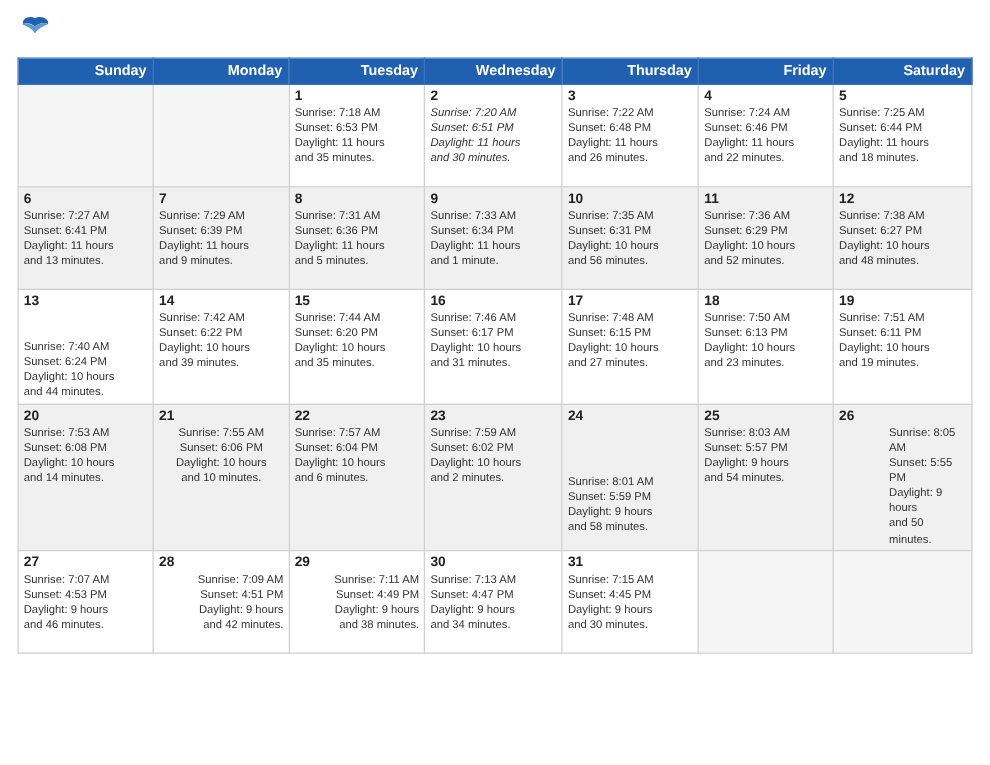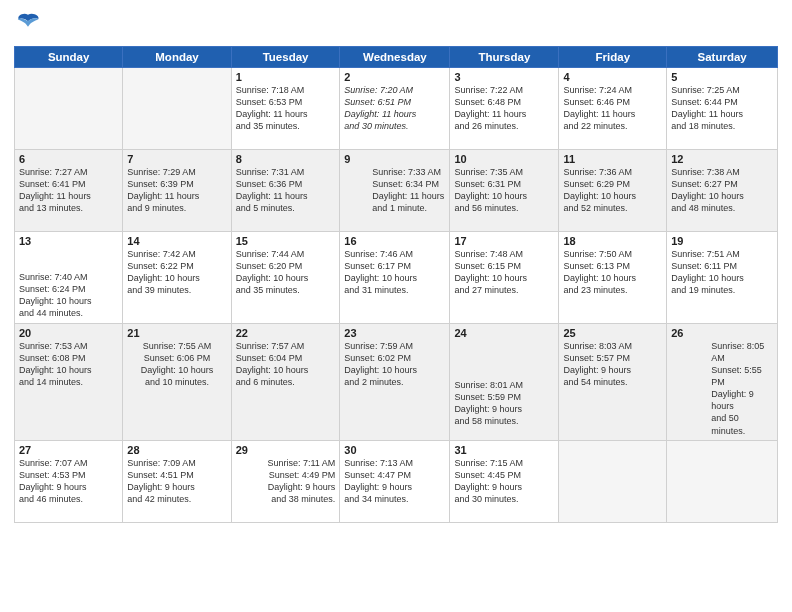--- a/index.html
+++ b/index.html
@@ -48,21 +48,21 @@
       width: 100%;
       border-collapse: collapse;
       border: 1px solid #ccc;
     }
     .calendar th {
       background: #2060b0;
       color: #fff;
       font-size: 11.5px;
       font-weight: bold;
       padding: 4px 5px;
-      text-align: center;
+      text-align: right;
       border: 1px solid #3a70c0;
     }
     .calendar td {
       vertical-align: top;
       border: 1px solid #d0d0d0;
       padding: 3px 4px;
       width: 113px;
       height: 82px;
       font-size: 9px;
       color: #333;
@@ -178,21 +178,21 @@
           </td>
           <td>
             <span class="day-num">8</span>
             <div class="day-info" style="white-space: pre-line;">Sunrise: 7:31 AM
 Sunset: 6:36 PM
 Daylight: 11 hours
 and 5 minutes.</div>
           </td>
           <td>
             <span class="day-num">9</span>
-            <div class="day-info" style="white-space: pre-line; margin-left: 28px;">Sunrise: 7:33 AM
+            <div class="day-info" style="white-space: pre-line;">Sunrise: 7:33 AM
 Sunset: 6:34 PM
 Daylight: 11 hours
 and 1 minute.</div>
           </td>
           <td>
             <span class="day-num">10</span>
             <div class="day-info" style="white-space: pre-line;">Sunrise: 7:35 AM
 Sunset: 6:31 PM
 Daylight: 10 hours
 and 56 minutes.</div>
@@ -317,21 +317,21 @@
         <tr>
           <td>
             <span class="day-num">27</span>
             <div class="day-info" style="white-space: pre-line;">Sunrise: 7:07 AM
 Sunset: 4:53 PM
 Daylight: 9 hours
 and 46 minutes.</div>
           </td>
           <td>
             <span class="day-num">28</span>
-            <div class="day-info" style="white-space: pre-line;">Sunrise: 7:09 AM
+            <div class="day-info" style="white-space: pre-line; text-align: right;">Sunrise: 7:09 AM
 Sunset: 4:51 PM
 Daylight: 9 hours
 and 42 minutes.</div>
           </td>
           <td>
             <span class="day-num">29</span>
             <div class="day-info" style="white-space: pre-line; text-align: right;">Sunrise: 7:11 AM
 Sunset: 4:49 PM
 Daylight: 9 hours
 and 38 minutes.</div>

